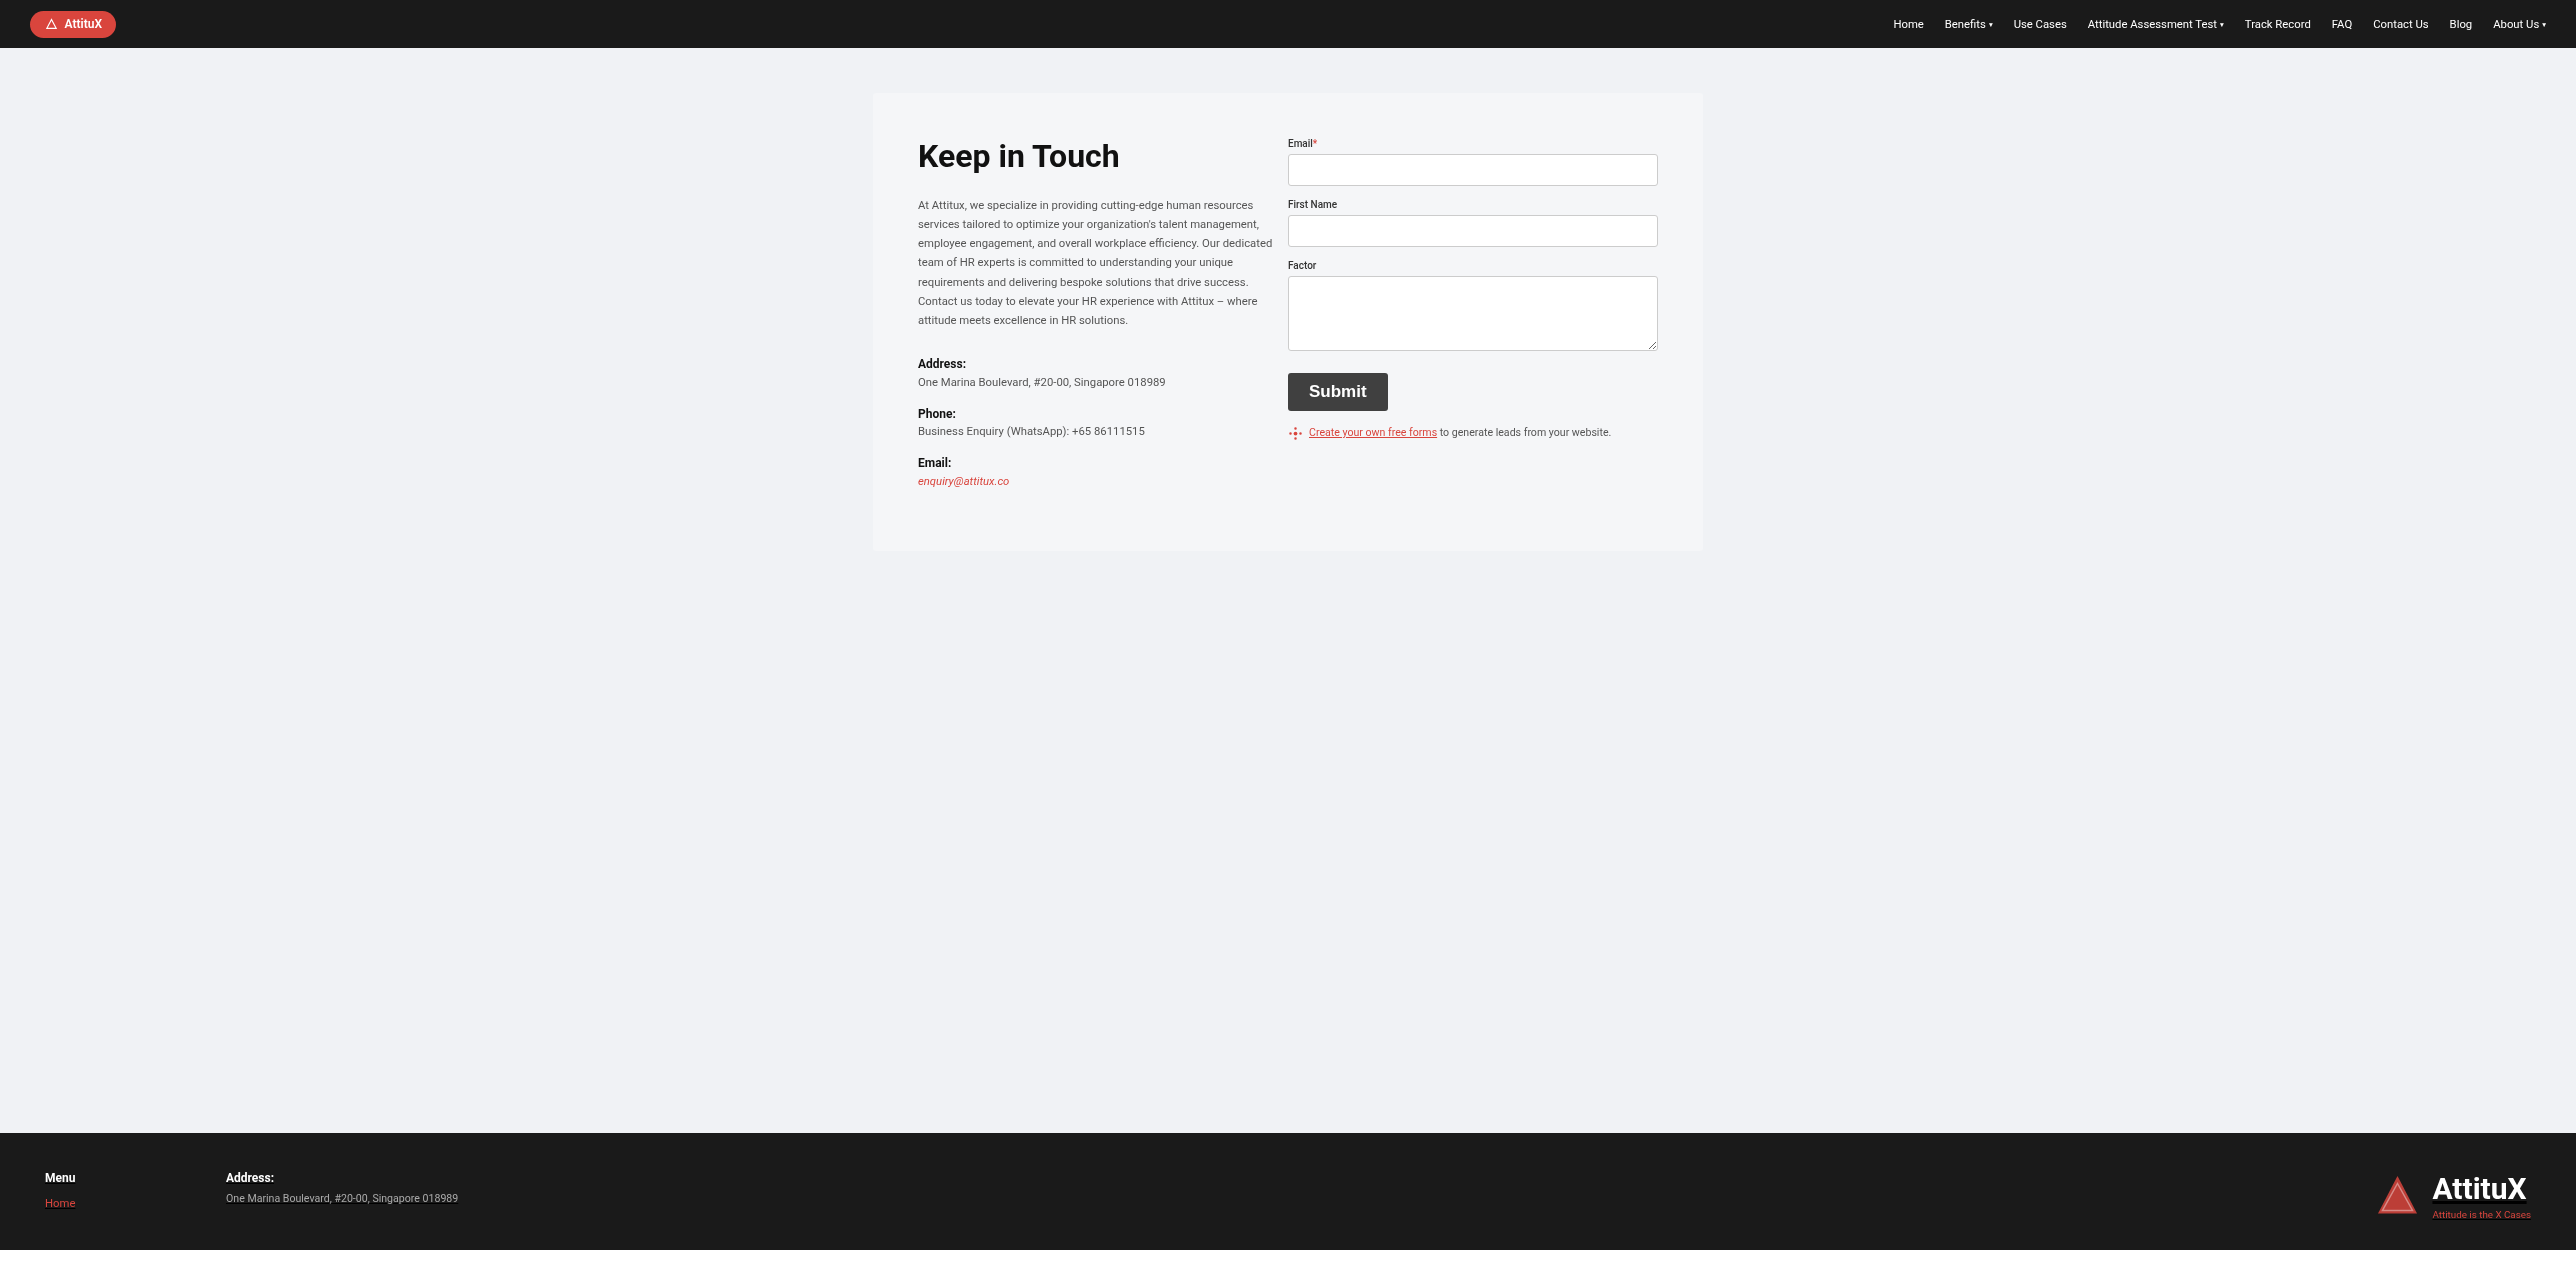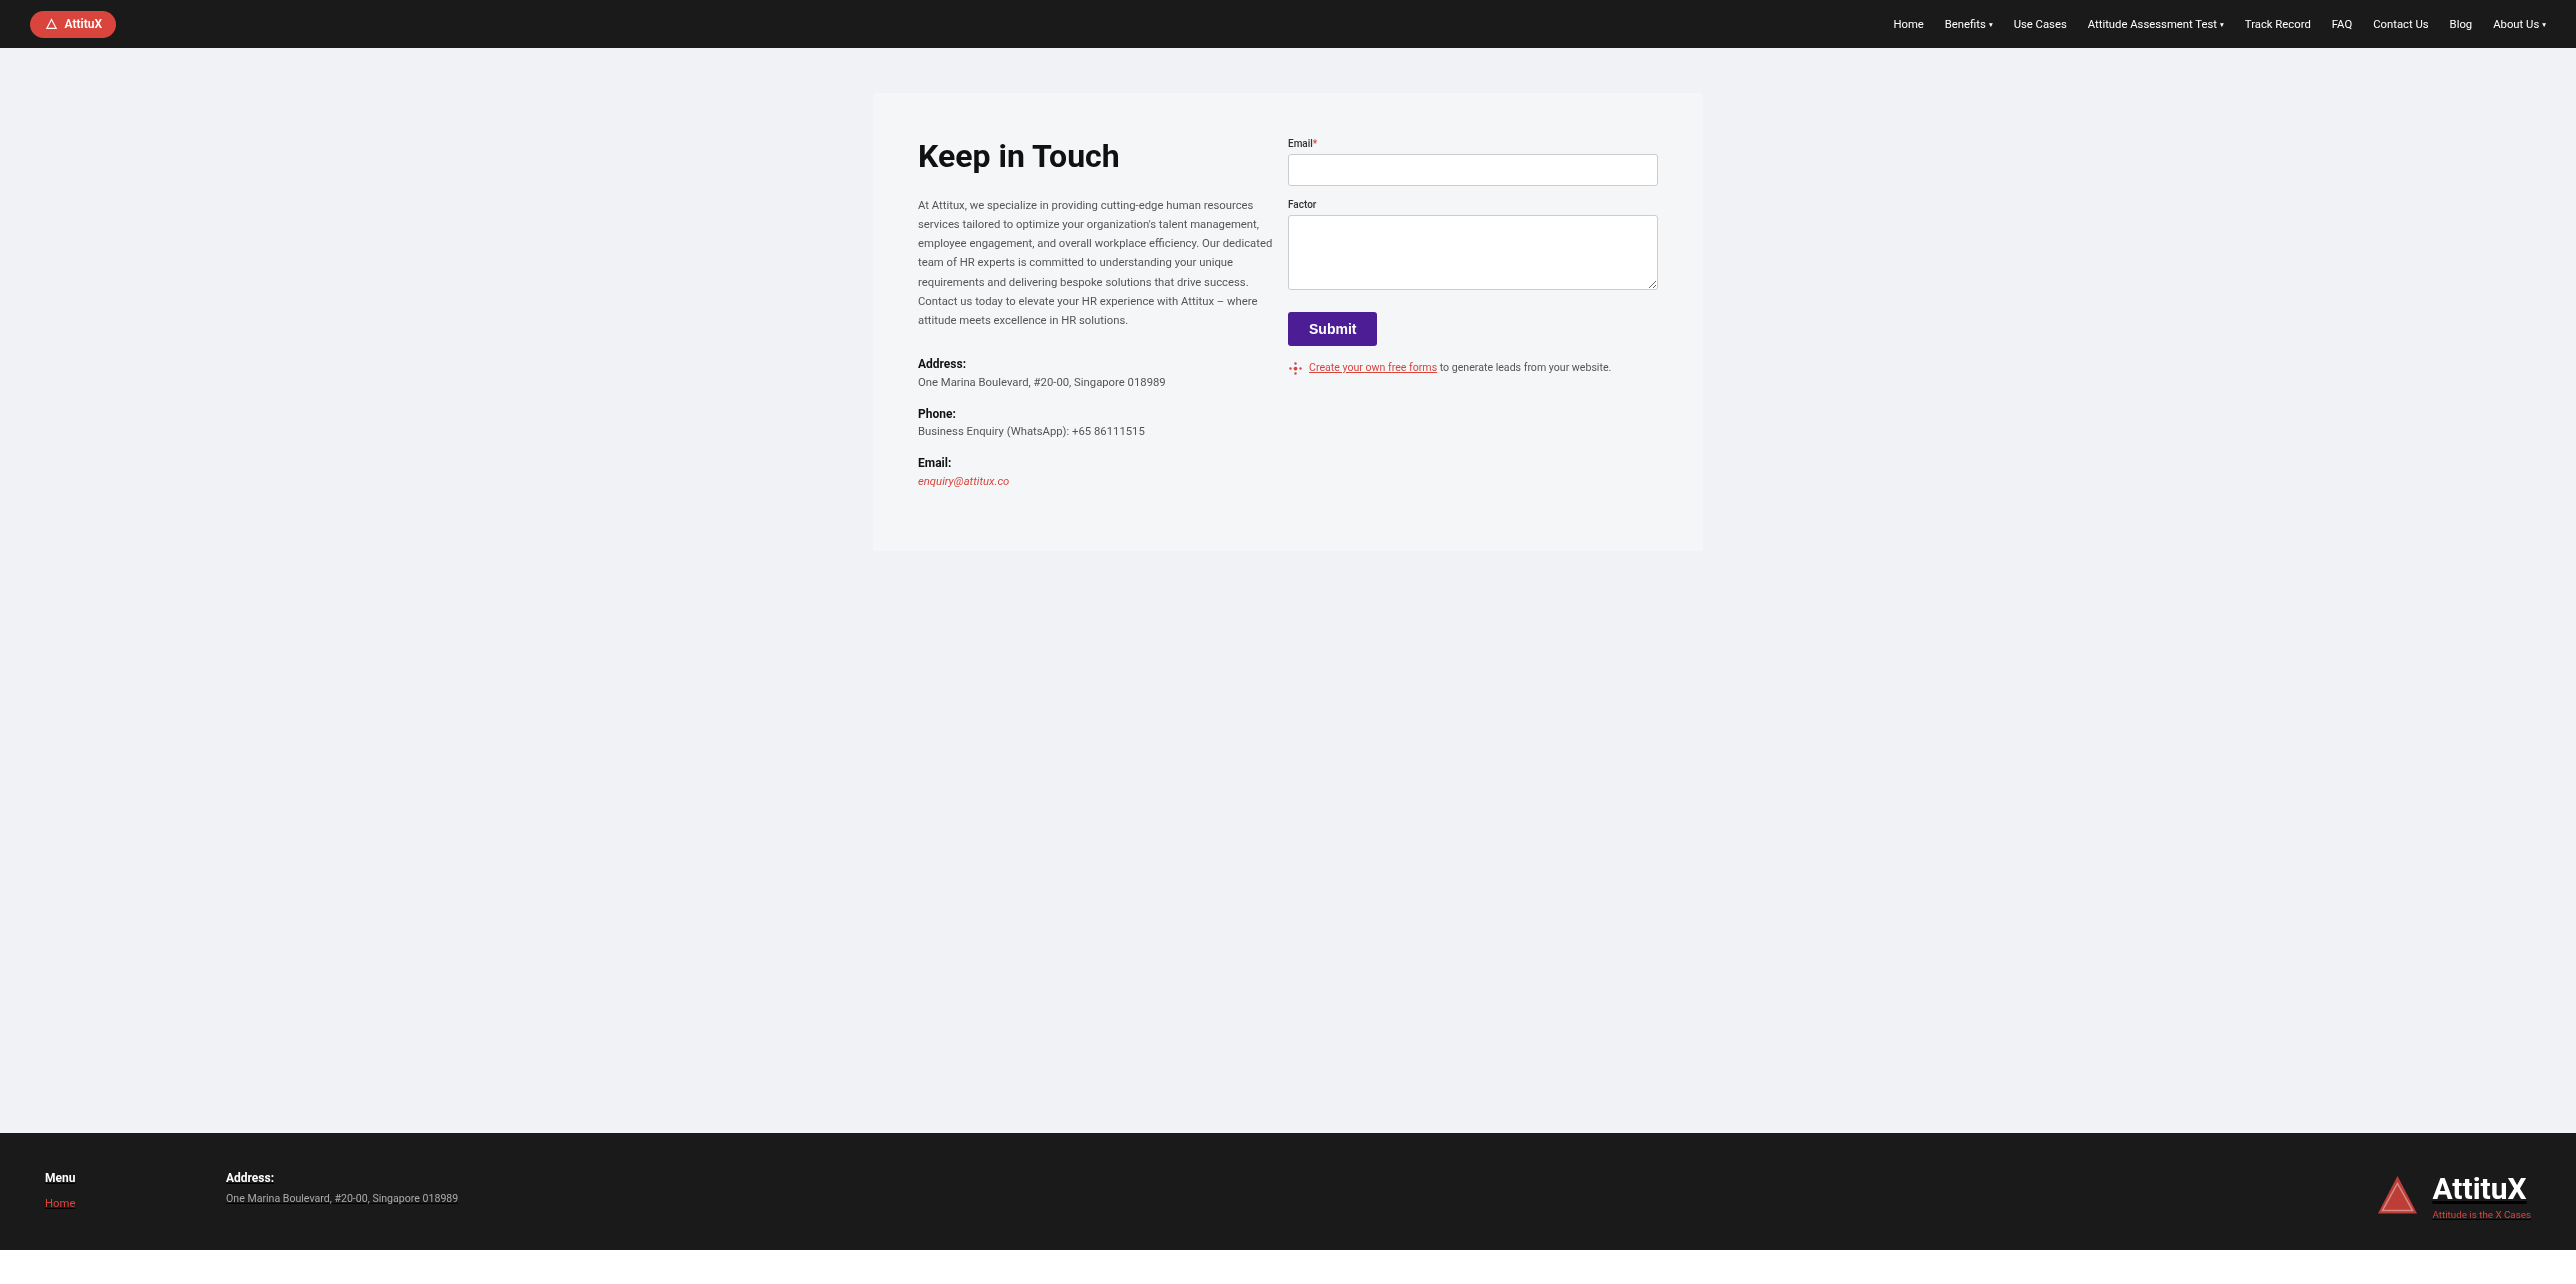--- a/index.html
+++ b/index.html
@@ -136,26 +136,26 @@
       height: 75px;
       border: 0.8px solid #ccc;
       border-radius: 3px;
       padding: 7.5px 9px;
       font-size: 10.6px;
       background: #fff;
       outline: none;
       resize: vertical;
     }
     .submit-btn {
-      background: #4c1d95;
+      background: #404040;
       color: #fff;
       border: none;
       border-radius: 3px;
       padding: 9px 21px;
-      font-size: 14px;
+      font-size: 17px;
       font-weight: 600;
       cursor: pointer;
       margin-top: 6px;
       margin-bottom: 15px;
     }
     .hubspot-note {
       display: flex;
       align-items: flex-start;
       gap: 6px;
       font-size: 10.6px;
@@ -298,20 +298,24 @@
     </div>
 
     <div class="right-col">
       <div class="form-group">
         <label class="form-label">
           <span>Email</span><span class="required">*</span>
         </label>
         <input type="email" class="form-input" style="">
       </div>
 
+      <div class="form-group">
+        <label class="form-label">First Name</label>
+        <input type="text" class="form-input" style="">
+      </div>
 
 
       <div class="form-group">
         <label class="form-label">Factor</label>
         <textarea class="form-textarea" style=""></textarea>
       </div>
 
       <button class="submit-btn">Submit</button>
 
       <div class="hubspot-note">

